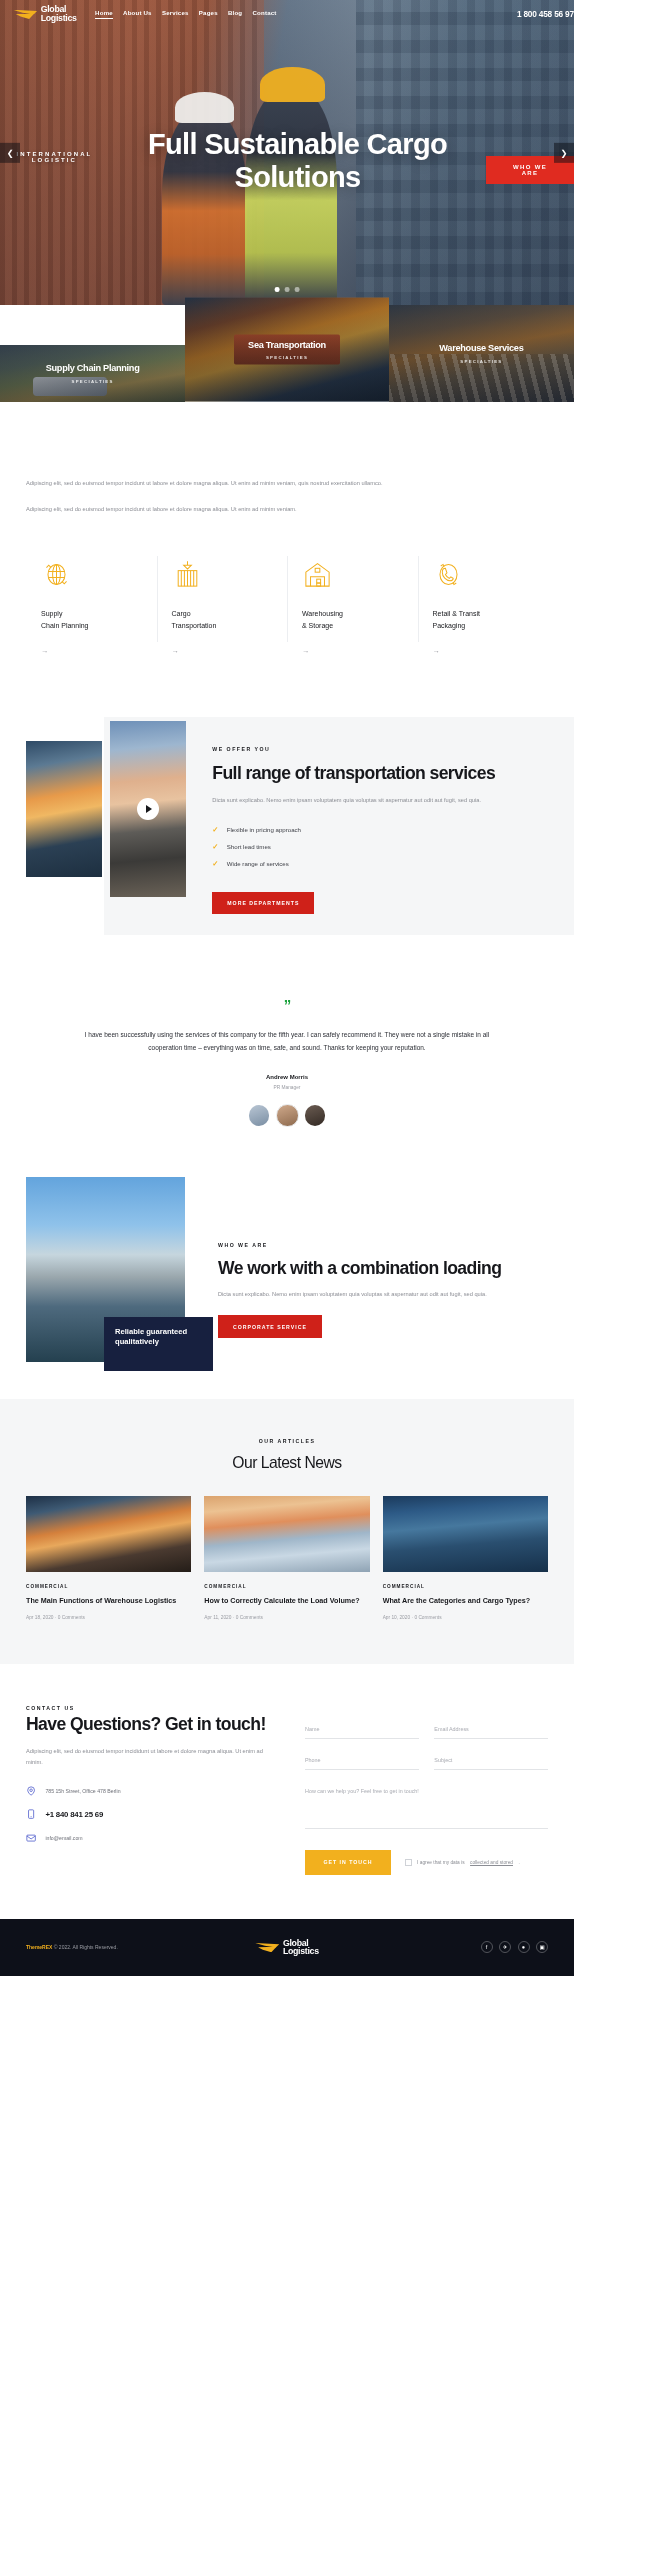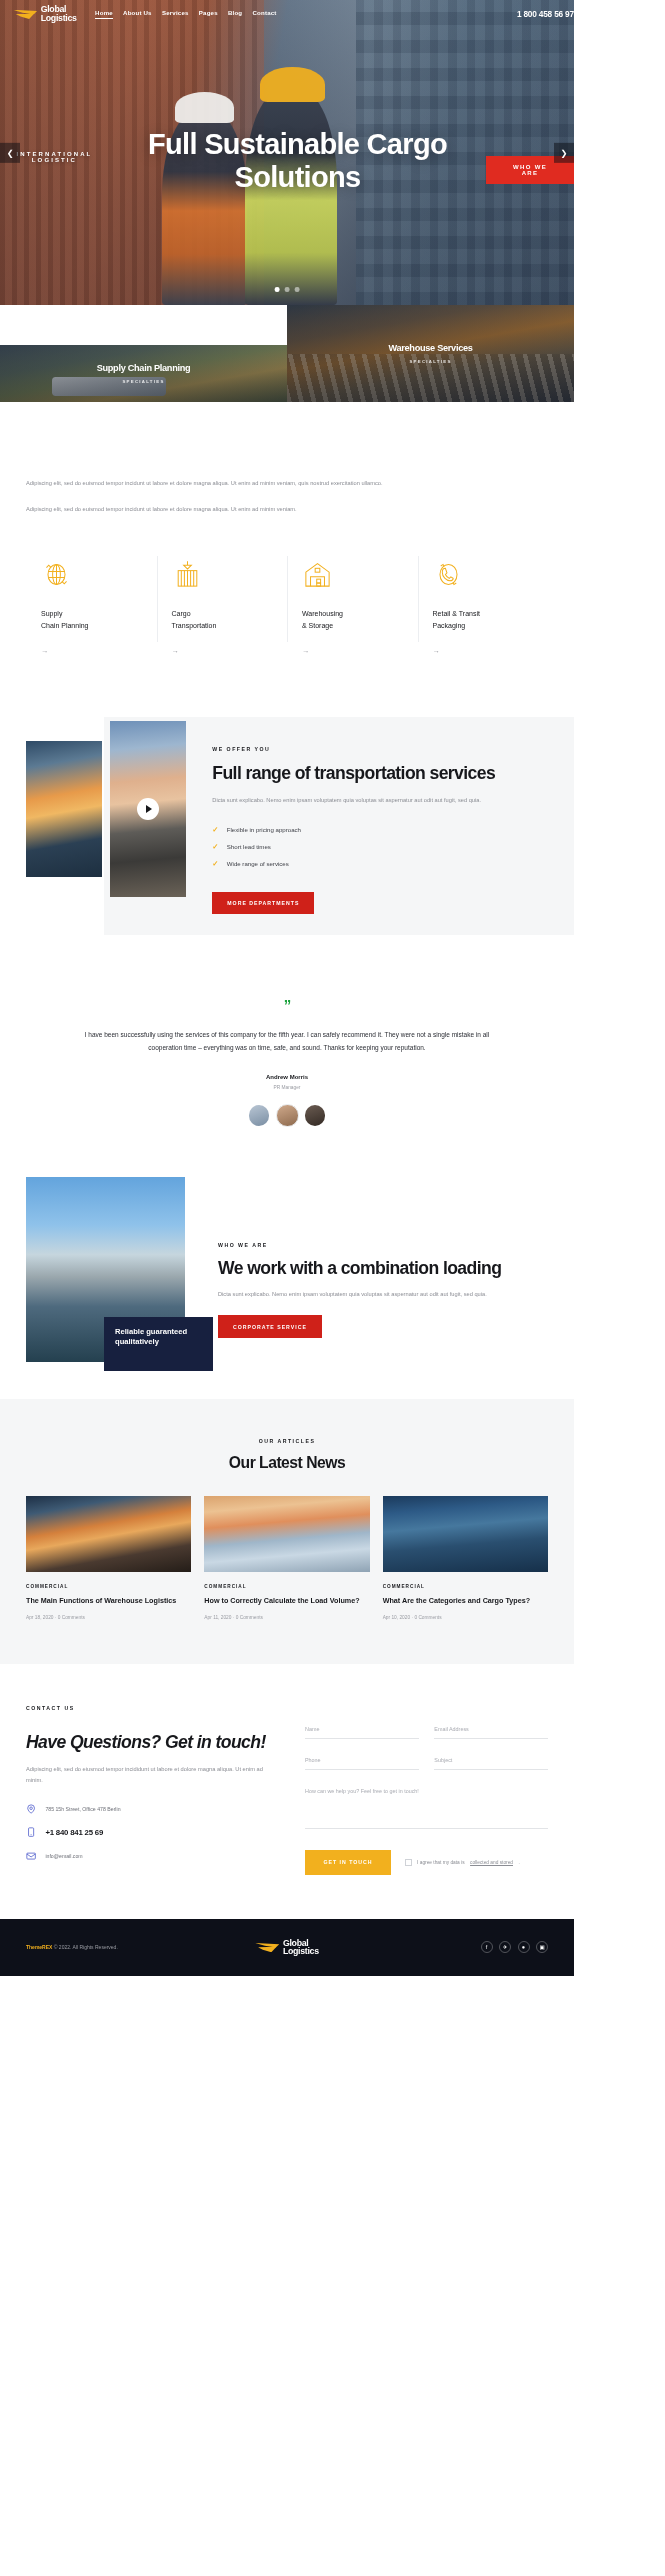--- a/index.html
+++ b/index.html
@@ -125,35 +125,35 @@
   .combo{position:relative;margin-top:50px;padding:0 26px 37px;display:flex;}
   .combo-img{width:159px;height:185px;
     background:linear-gradient(180deg,#63a4dd 0%,#8fc2ea 26%,#c6d6de 42%,#9aa7ad 54%,#4e6a7e 70%,#24404f 100%);}
   .combo-card{position:absolute;left:104px;top:140px;width:109px;height:54px;background:#17203f;
     padding:10.2px 11px;color:#fff;font-size:7.6px;font-weight:700;line-height:1.42;}
   .combo-txt{flex:1;padding:65px 0 0 33px;}
   .combo-txt .h2{margin:10.2px 0 11px;}
 
   
   .news{background:#f5f6f7;padding:39px 26px 44px;text-align:center;}
-  .news-h2{font-size:15.7px;font-weight:700;letter-spacing:-0.5px;margin-top:10.2px;}
+  .news-h2{font-size:15.7px;font-weight:400;letter-spacing:-0.5px;margin-top:10.2px;}
   .news-grid{display:flex;gap:13px;margin-top:24px;text-align:left;}
   .post{flex:1;cursor:pointer;}
   .post-img{height:76px;}
   .p1{background:linear-gradient(170deg,#1d2f45 0%,#3e5a74 18%,#d4803c 40%,#e8a85c 52%,#4a3a30 74%,#241d18 100%);}
   .p2{background:linear-gradient(175deg,#dba36e 0%,#ecc292 18%,#e08f5c 36%,#9fb6c9 56%,#c9d8e4 74%,#8fa3b4 100%);}
   .p3{background:linear-gradient(175deg,#1b3a5c 0%,#2d5a86 20%,#46789e 40%,#2a4f70 62%,#16304a 100%);}
   .post-cat{font-size:4.7px;font-weight:700;letter-spacing:1px;margin-top:12px;color:#17181c;}
   .post-title{font-size:7.2px;font-weight:700;line-height:1.52;margin-top:7.4px;color:#17181c;}
   .post-meta{font-size:4.8px;color:#9a9ca3;margin-top:8.3px;}
 
   
   .contact{padding:41px 26px 44px;display:flex;gap:31px;}
   .ct-l{width:248px;}
-  .ct-l .h2{margin:21px 0 11px;font-style:italic;}
+  .ct-l .h2{margin:3px 0 11px;}
   .ct-list{margin-top:18.5px;}
   .ct-row{display:flex;align-items:center;gap:9.2px;margin-bottom:13px;}
   .ct-ico{width:10.2px;height:10.2px;color:#4756c9;flex:none;}
   .ct-txt{font-size:5.2px;color:#6e7078;}
   .ct-txt.big{font-size:7.8px;font-weight:700;color:#17181c;letter-spacing:-0.2px;}
   .ct-r{flex:1;padding-top:20.3px;}
   .frow{display:flex;gap:15.7px;margin-bottom:17.6px;}
   .fin{flex:1;border:0;border-bottom:0.9px solid #e2e4e7;background:transparent;font-size:5.4px;
     font-family:inherit;color:#17181c;padding:0 0 6.5px;outline:none;}
   .fin::placeholder{color:#a9abb2;}
@@ -221,20 +221,25 @@
       <span class="hdot on"></span>
       <span class="hdot"></span>
       <span class="hdot"></span>
     </div>
   </section>
 
   <section class="cards">
     <div class="card c1">
       <div class="card-shade"></div>
       <div class="card-title">Supply Chain Planning</div>
+      <div class="card-sub">SPECIALTIES</div>
+    </div>
+    <div class="card c2 mid">
+      <div class="card-shade"></div>
+      <div class="card-title">Sea Transportation</div>
       <div class="card-sub">SPECIALTIES</div>
     </div>
     <div class="card c3">
       <div class="card-shade"></div>
       <div class="card-title">Warehouse Services</div>
       <div class="card-sub">SPECIALTIES</div>
     </div>
   </section>
 
   <section class="wwd">

